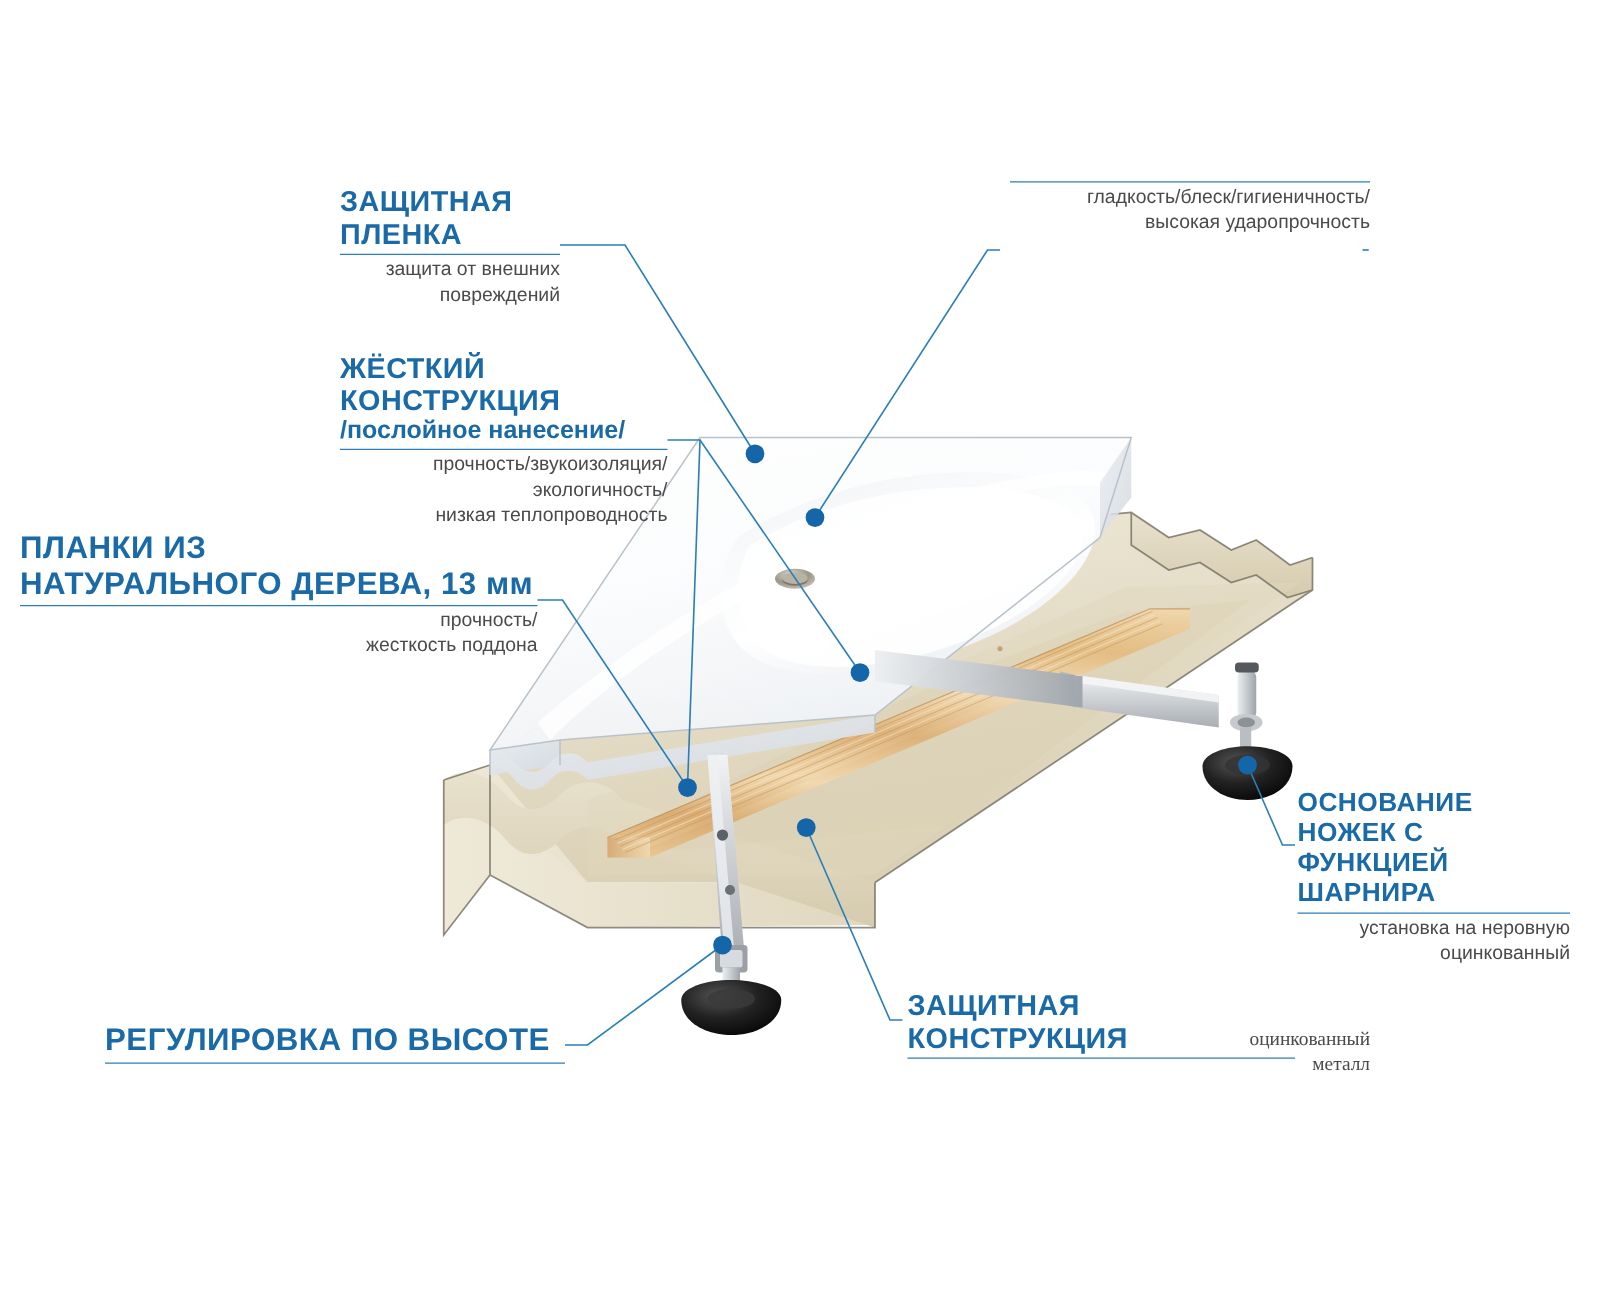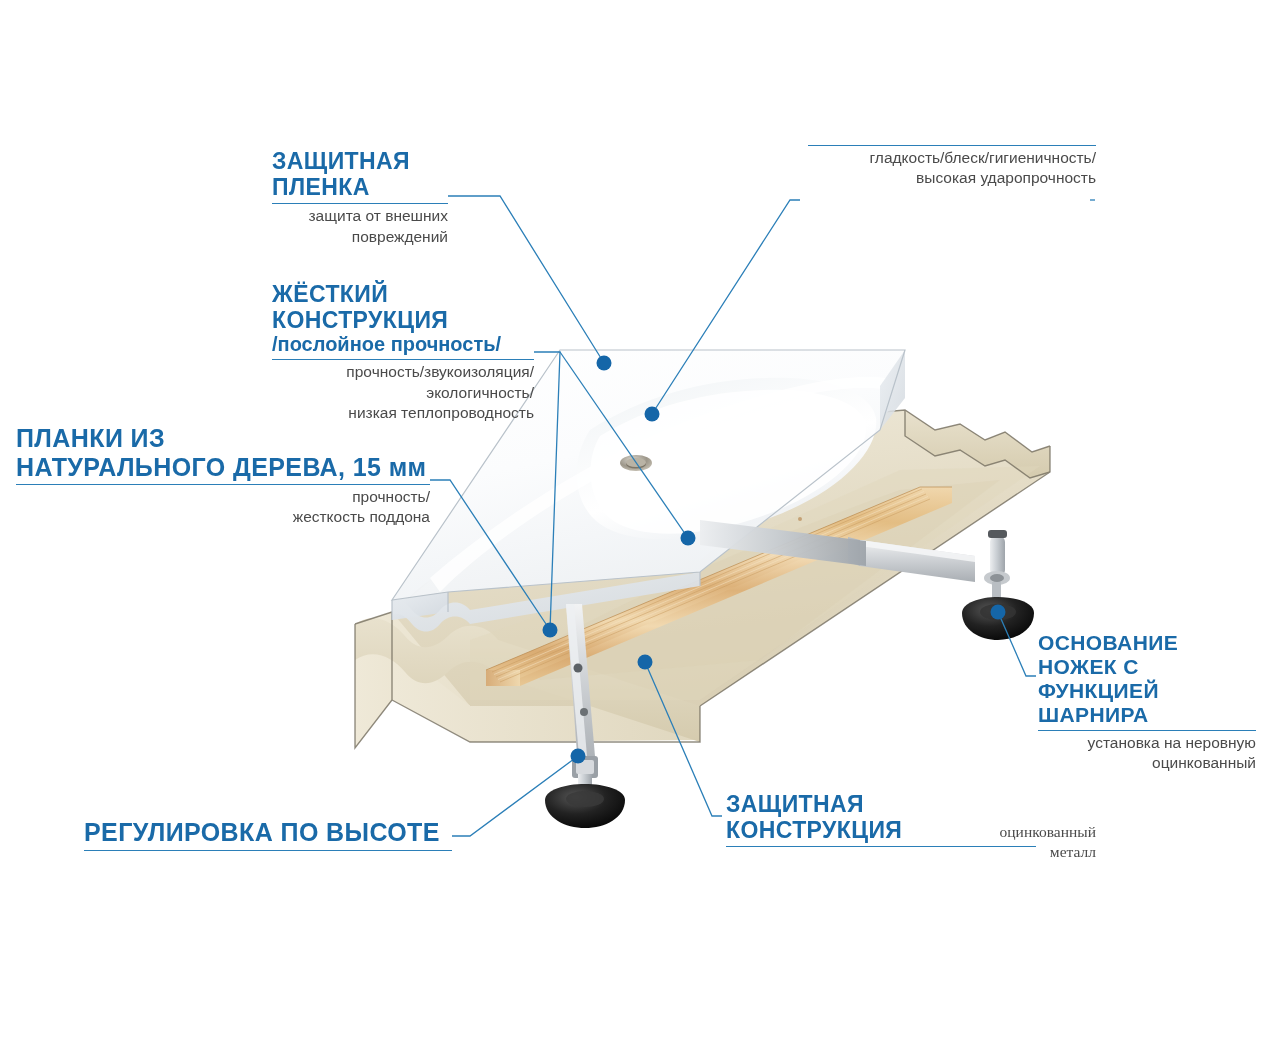--- a/index.html
+++ b/index.html
@@ -301,30 +301,30 @@
 
   <div class="callout" style="left:808px; top:142px; width:288px;">
     <div class="c-rule"></div>
     <div class="c-sub">гладкость/блеск/гигиеничность/
 высокая ударопрочность</div>
   </div>
 
   <div class="callout" style="left:272px; top:281px; width:262px;">
     <div class="c-head sz-md">ЖЁСТКИЙ
 КОНСТРУКЦИЯ</div>
-    <div class="c-sub-em">/послойное прочность/</div>
+    <div class="c-sub-em">/послойное нанесение/</div>
     <div class="c-rule"></div>
     <div class="c-sub">прочность/звукоизоляция/
 экологичность/
 низкая теплопроводность</div>
   </div>
 
   <div class="callout" style="left:16px; top:424px; width:414px;">
     <div class="c-head sz-lg">ПЛАНКИ ИЗ
-НАТУРАЛЬНОГО ДЕРЕВА, 15 мм</div>
+НАТУРАЛЬНОГО ДЕРЕВА, 13 мм</div>
     <div class="c-rule"></div>
     <div class="c-sub">прочность/
 жесткость поддона</div>
   </div>
 
   <div class="callout" style="left:1038px; top:631px; width:218px;">
     <div class="c-head sz-sm">ОСНОВАНИЕ НОЖЕК С
 ФУНКЦИЕЙ ШАРНИРА</div>
     <div class="c-rule"></div>
     <div class="c-sub">установка на неровную

